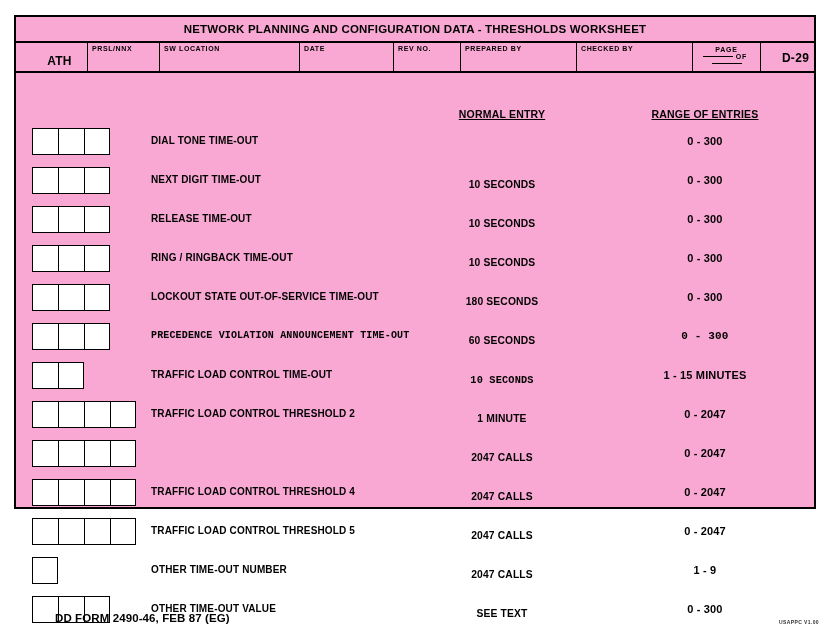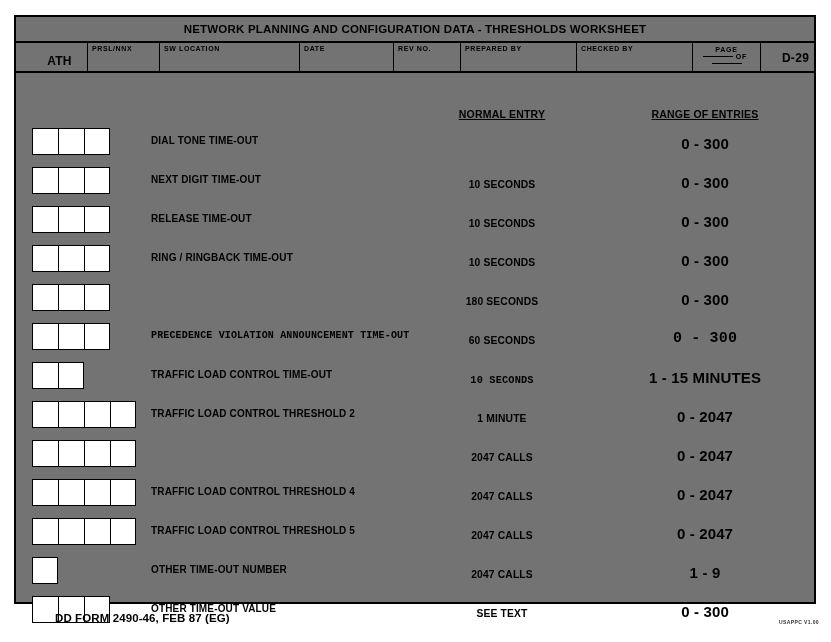--- a/index.html
+++ b/index.html
@@ -22,24 +22,24 @@
     width: 831px;
     height: 642px;
   }
 
   
   .form-frame {
     position: absolute;
     left: 14px;
     top: 15px;
     width: 802px;
-    height: 589px;
+    height: 494px;
     border: 2px solid #000;
     box-sizing: border-box;
-    background: #737373;
+    background: #f9a8d4;
   }
 
   
   .title-band {
     position: absolute;
     left: 0; top: 0;
     width: 100%;
     height: 26px;
     border-bottom: 2px solid #000;
     box-sizing: border-box;
@@ -191,21 +191,21 @@
     font-weight: bold;
     letter-spacing: 0.15px;
     margin-top: 44px;
   }
   .row-range {
     position: absolute;
     left: 594px;
     width: 190px;
     top: 7px;
     text-align: center;
-    font-size: 15px;
+    font-size: 11px;
     font-weight: bold;
     letter-spacing: 0.15px;
   }
 
   
   .footer-left {
     position: absolute;
     left: 16px;
     top: 612px;
     font-size: 11.5px;
@@ -329,20 +329,21 @@
             <div class="row-label">RING / RINGBACK TIME-OUT</div>
             <div class="row-normal">180 SECONDS</div>
             <div class="row-range">0 - 300</div>
           </div>
           <div class="row" style="top: 211px;">
             <div class="boxes">
               <div class="box"></div>
               <div class="box"></div>
               <div class="box"></div>
             </div>
+            <div class="row-label">LOCKOUT STATE OUT-OF-SERVICE TIME-OUT</div>
             <div class="row-normal">60 SECONDS</div>
             <div class="row-range">0 - 300</div>
           </div>
           <div class="row" style="top: 250px; font-family: Liberation Mono, monospace;">
             <div class="boxes">
               <div class="box"></div>
               <div class="box"></div>
               <div class="box"></div>
             </div>
             <div class="row-label">PRECEDENCE VIOLATION ANNOUNCEMENT TIME-OUT</div>

